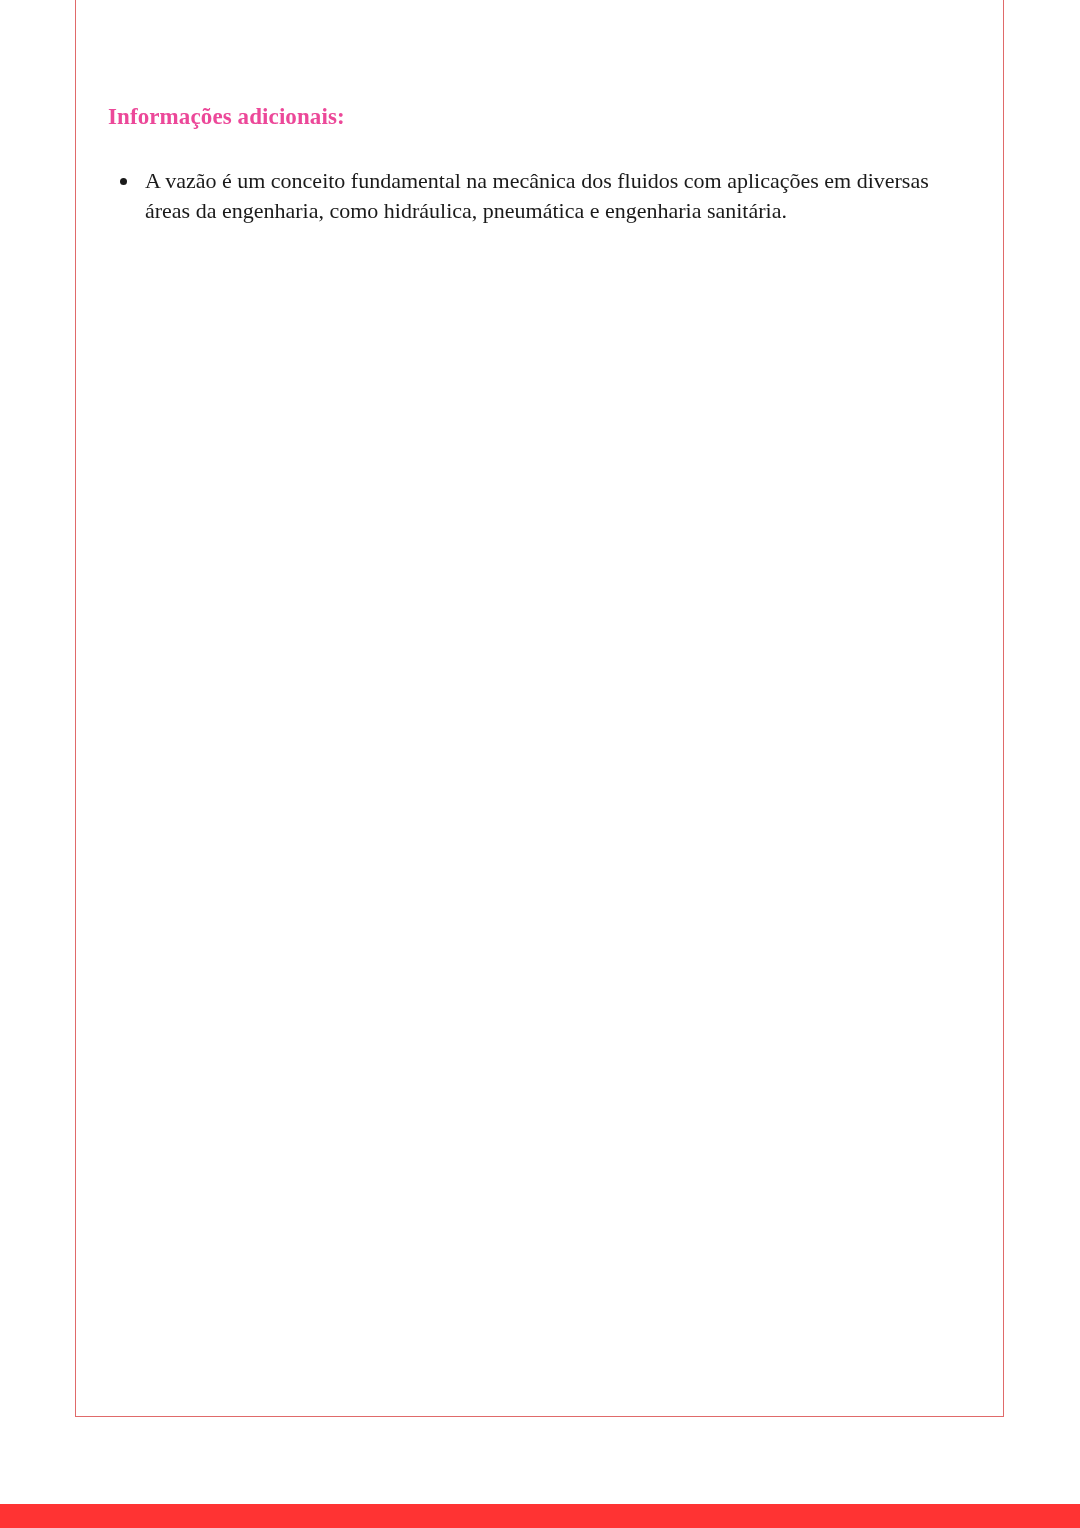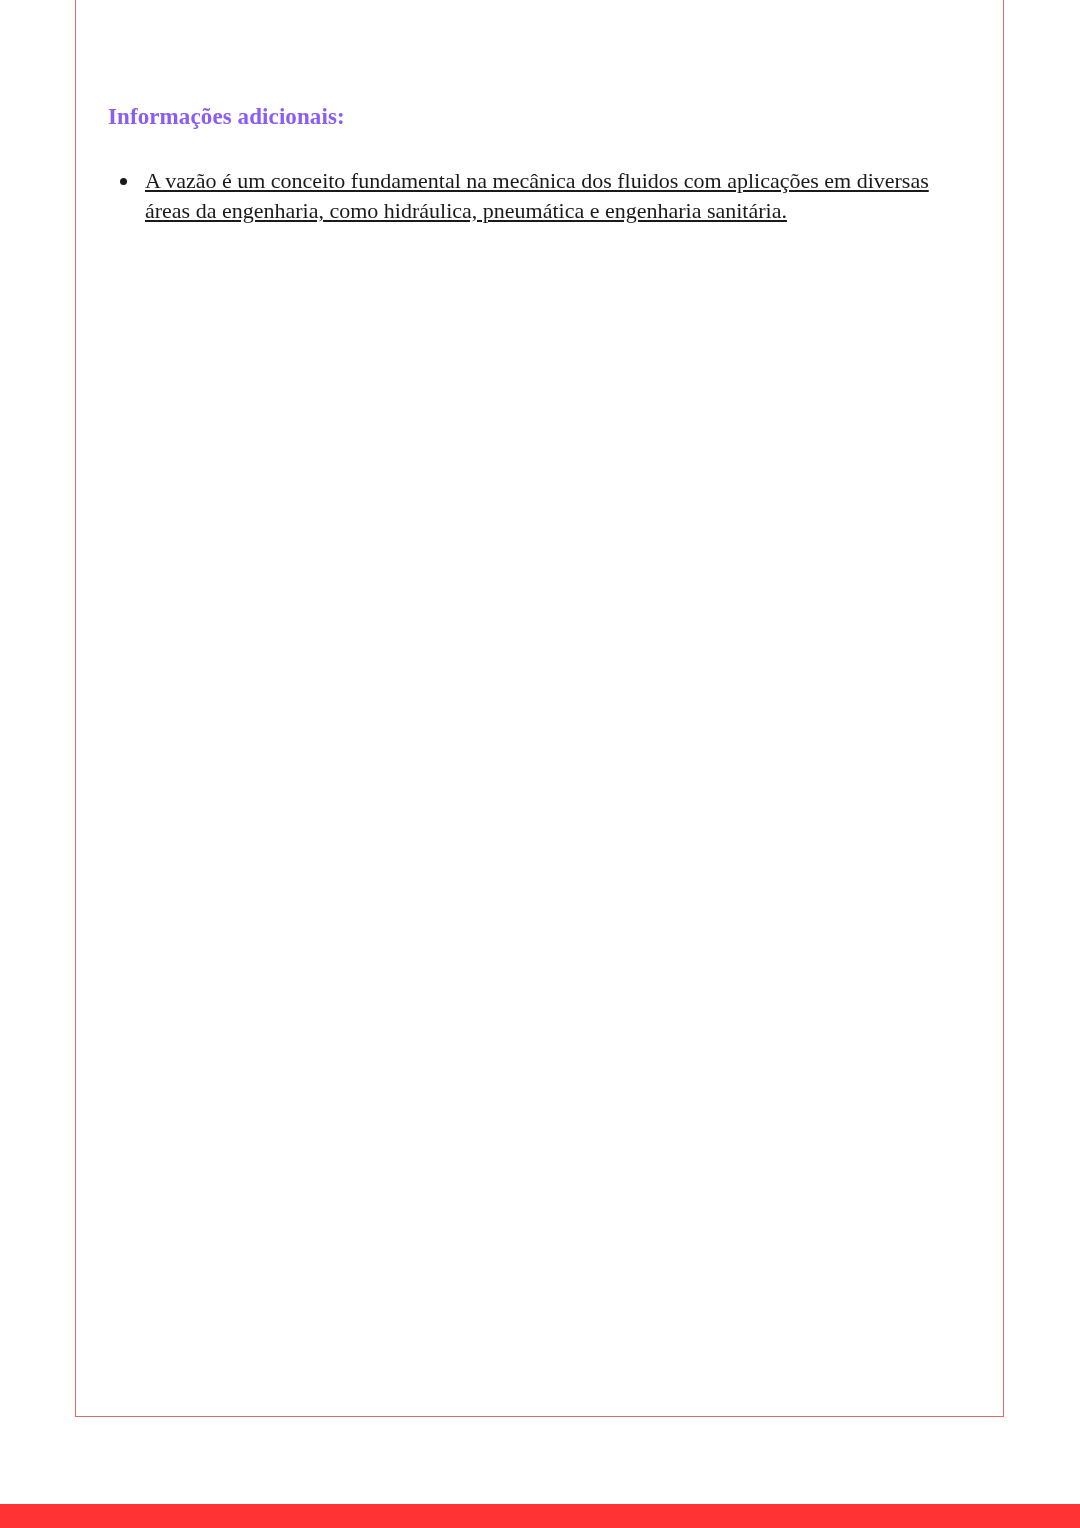--- a/index.html
+++ b/index.html
@@ -26,38 +26,37 @@
       box-sizing: border-box;
     }
     .section-heading {
       position: absolute;
       left: 108px;
       top: 104px;
       margin: 0;
       font-size: 23px;
       font-weight: bold;
       letter-spacing: 0.1px;
-      color: #8b5cf6;
+      color: #ec4899;
     }
     .bullet-list {
       position: absolute;
       left: 108px;
       top: 166px;
       width: 860px;
       margin: 0;
       padding: 0;
       list-style: none;
     }
     .bullet-item {
       position: relative;
       padding-left: 37px;
       font-size: 22px;
       line-height: 30px;
       color: #1a1a1a;
-      text-decoration: underline;
     }
     .bullet-dot {
       position: absolute;
       left: 12px;
       top: 12px;
       width: 7px;
       height: 7px;
       border-radius: 50%;
       background: #1a1a1a;
     }

